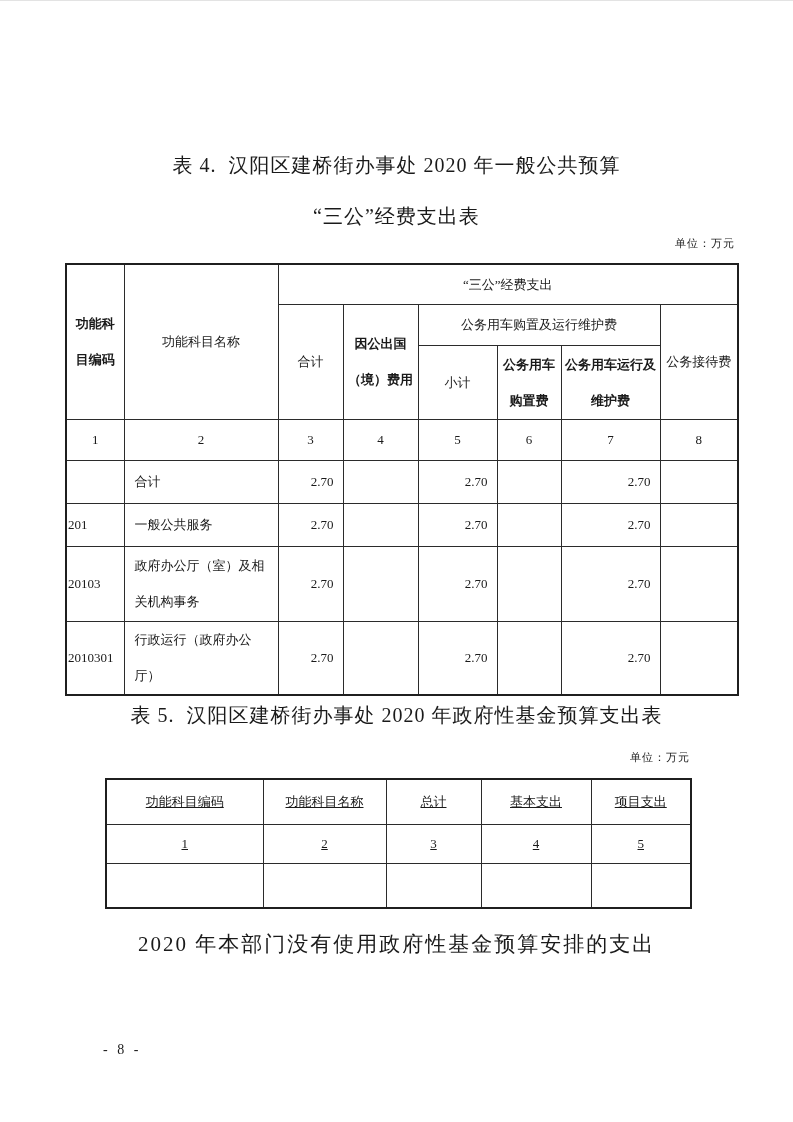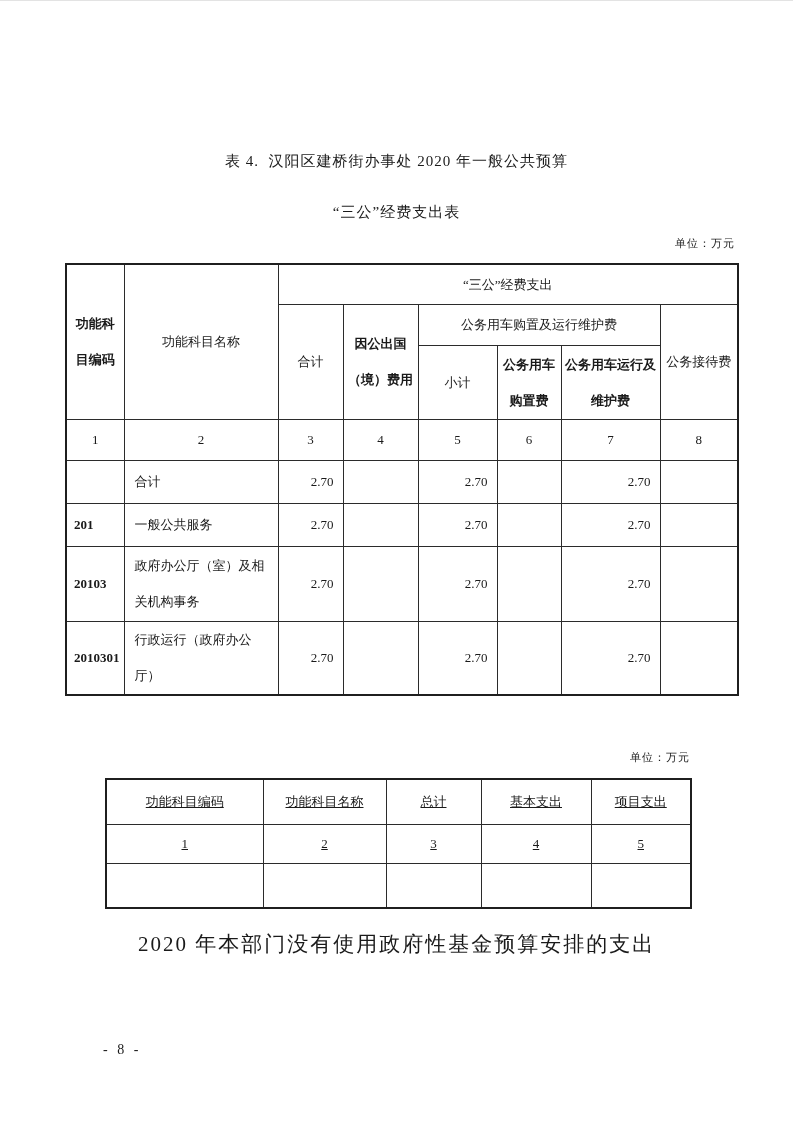--- a/index.html
+++ b/index.html
@@ -13,21 +13,21 @@
     color:#1a1a1a;
     overflow:hidden;
   }
   .top-edge{
     position:absolute;top:0;left:0;width:100%;height:0;
     border-top:1px solid #e3e3e3;
   }
   .doc-title{
     position:absolute;left:0;width:100%;
     text-align:center;
-    font-size:15px;
+    font-size:20px;
     letter-spacing:1px;
     white-space:pre;
   }
   .t4-title-1{top:152px;}
   .t4-title-2{top:203px;}
   .t5-title{top:702px;}
   .unit-label{
     position:absolute;
     text-align:right;
     font-size:11px;
@@ -59,21 +59,21 @@
   
   tr.t4-hA td{height:39px;}
   tr.t4-hB td{height:40px;}
   tr.t4-hC td{height:73px;}
   tr.t4-nums td{height:40px;}
   tr.t4-r1 td{height:42px;}
   tr.t4-r2 td{height:42px;}
   tr.t4-r3 td{height:74px;}
   tr.t4-r4 td{height:43px;}
 
-  td.code-cell{text-align:left;padding-left:7px;font-weight:bold;}
+  td.code-cell{text-align:left;padding-left:1px;}
   td.name-cell{text-align:left;padding-left:10px;padding-right:2px;line-height:36px;}
   td.num-cell{text-align:right;padding-right:9px;}
 
   
   tr.t5-head td{height:44px;}
   tr.t5-nums td{height:38px;}
   tr.t5-empty td{height:43px;}
 
   .footnote{
     position:absolute;top:930px;left:0;width:100%;
@@ -184,20 +184,21 @@
         <td class="num-cell">2.70</td>
         <td class="num-cell"></td>
         <td class="num-cell">2.70</td>
         <td class="num-cell"></td>
         <td class="num-cell">2.70</td>
         <td class="num-cell"></td>
       </tr>
     </tbody>
   </table>
 
+  <div class="doc-title t5-title">表 5.  汉阳区建桥街办事处 2020 年政府性基金预算支出表</div>
   <div class="unit-label t5-unit">单位：万元</div>
 
   <table id="table5">
     <colgroup>
       <col style="width:157px">
         <col style="width:123px">
         <col style="width:95px">
         <col style="width:110px">
         <col style="width:100px">
     </colgroup>

